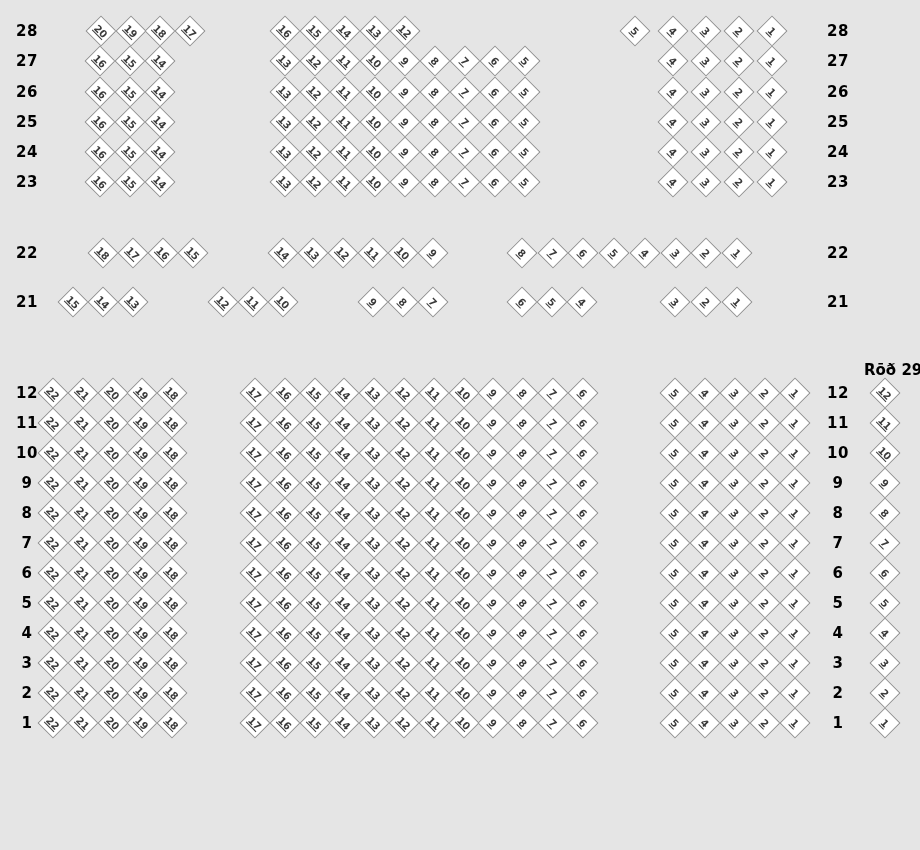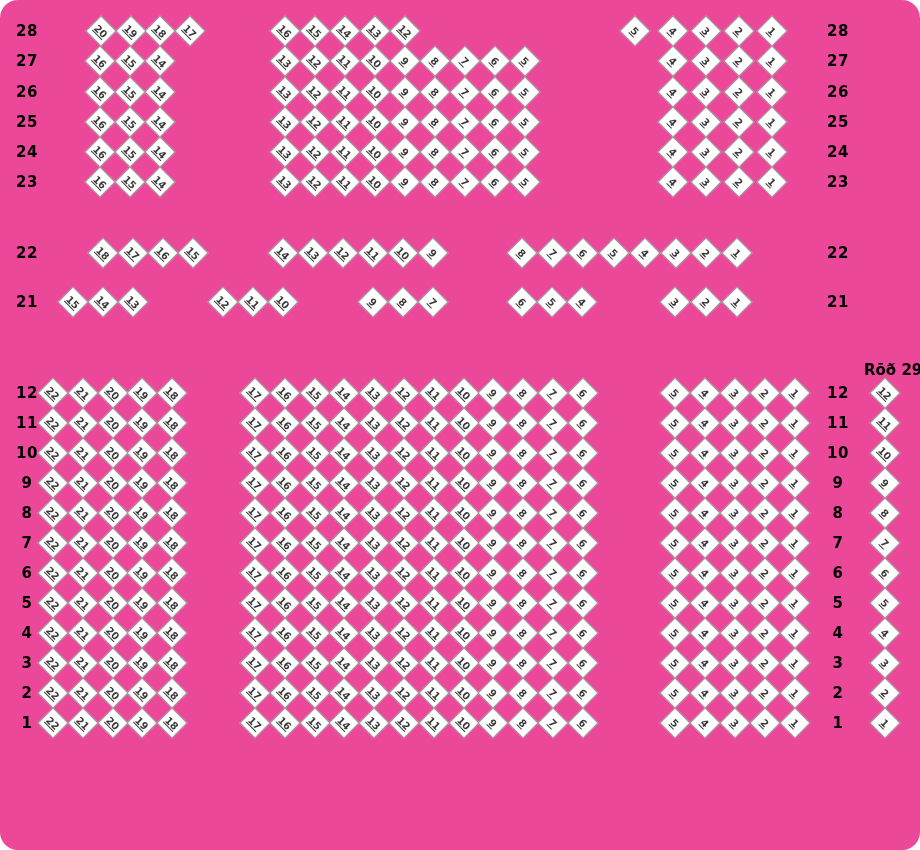--- a/index.html
+++ b/index.html
@@ -5,23 +5,22 @@
   html, body {
     margin: 0;
     padding: 0;
     background: #ffffff;
     font-family: "Liberation Sans", sans-serif;
   }
   #canvas {
     position: relative;
     width: 920px;
     height: 850px;
-    background: #ec4899;
+    background: #e5e5e5;
     overflow: hidden;
-    border-radius: 18px;
   }
   .row-label {
     position: absolute;
     width: 40px;
     height: 18px;
     line-height: 18px;
     text-align: center;
     font-size: 15px;
     font-weight: 700;
     color: #000000;

